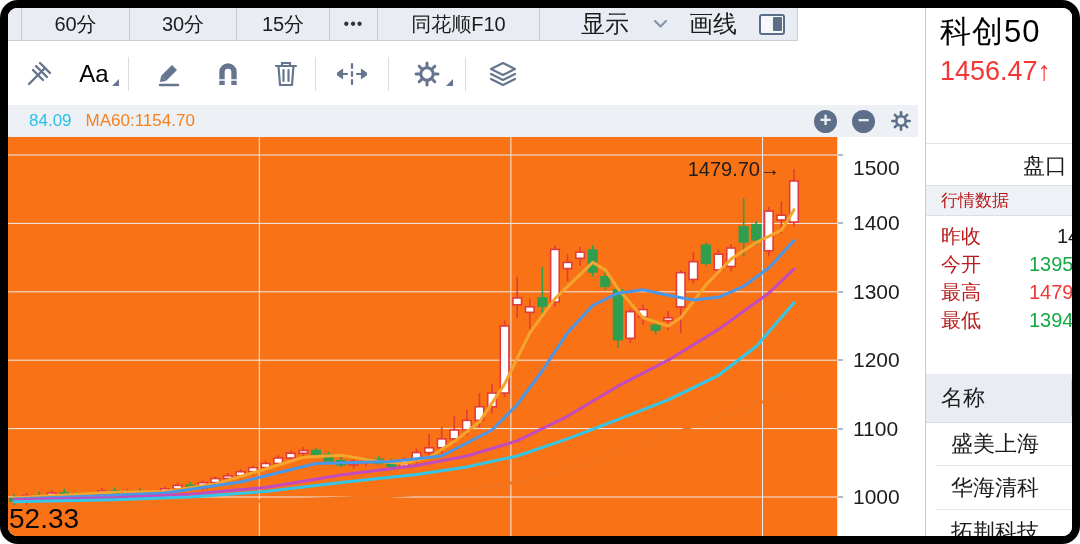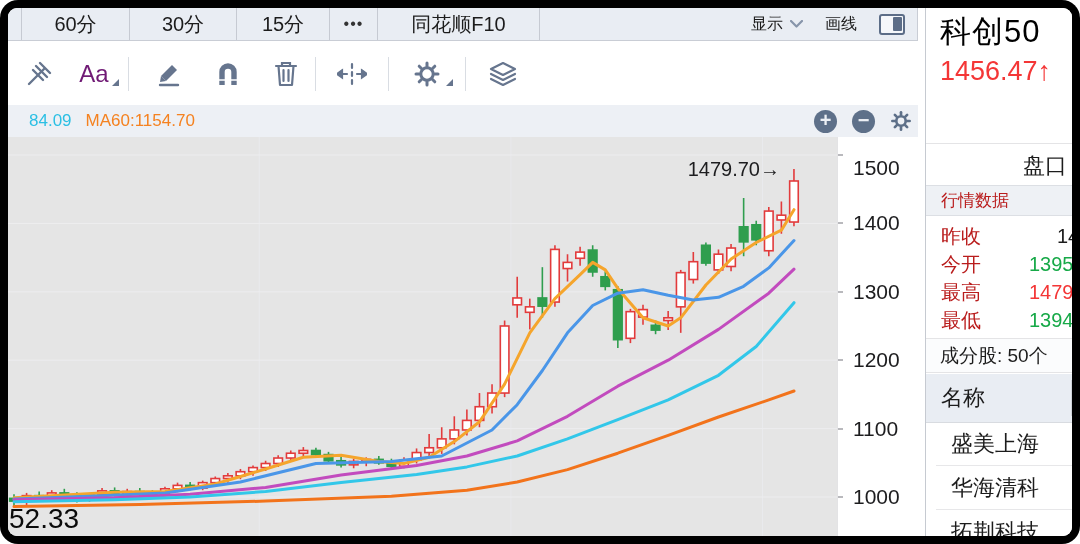--- a/index.html
+++ b/index.html
@@ -1,56 +1,56 @@
 <!DOCTYPE html>
 <html><head>
 <meta charset="utf-8">
 <style>
   * { margin:0; padding:0; box-sizing:border-box; }
   html,body { width:1080px; height:544px; background:#fff; font-family:"Liberation Sans","DejaVu Sans",sans-serif; }
   .device { position:absolute; left:0; top:0; width:1080px; height:544px; background:#000; border-radius:18px; overflow:hidden; }
   .screen { position:absolute; left:8px; top:8px; width:1064px; height:528px; background:#fff; border-radius:9px; overflow:hidden; }
 
   
-  .tabbar { position:absolute; left:0; top:0; width:910px; height:33px; background:#e9edf3;
+  .tabbar { position:absolute; left:0; top:0; width:790px; height:33px; background:#e9edf3;
             border-bottom:1px solid #c9cdd5; border-right:1px solid #c9cdd5; display:flex; align-items:stretch; }
   .tab { display:flex; align-items:center; justify-content:center; font-size:20px; color:#1c1c1c;
          border-right:1px solid #c6cad2; cursor:default; }
   .tab.sliver { width:14px; }
   .tab.t-60 { width:108px; } .tab.t-30 { width:107px; } .tab.t-15 { width:93px; }
   .tab.t-more { width:48px; font-size:16px; letter-spacing:1px; color:#333; }
   .tab.t-f10 { width:162px; }
   .tabbar-spacer { flex:1; }
   .tabbar-right { display:flex; align-items:center; gap:22px; padding-right:12px; }
-  .tb-text { font-size:16px; color:#1c1c1c; display:flex; align-items:center; gap:7px; }
+  .tb-text { font-size:24px; color:#1c1c1c; display:flex; align-items:center; gap:25px; }
   .chev { width:13px; height:8px; }
   .panel-toggle { width:26px; height:21px; border:2.5px solid #5c6d87; border-radius:3px; position:relative; background:#f5f7fa; }
   .panel-toggle .fillbar { position:absolute; top:1.5px; bottom:1.5px; right:1.5px; width:9px; background:#5c6d87; border-radius:1px; }
 
   
   .toolbar { position:absolute; left:0; top:34px; width:910px; height:63px; background:#fff; display:flex; align-items:center; }
   .tool { display:flex; align-items:center; justify-content:center; color:#66758e; position:relative; }
   .tool svg { display:block; }
-  .tool-aa { font-size:24px; color:#701a75; font-weight:400; }
+  .tool-aa { font-size:24px; color:#000000; font-weight:400; }
   .corner-tri { width:0; height:0; border-left:7px solid transparent; border-bottom:7px solid #66758e;
                 position:absolute; right:-10px; bottom:2px; transform:rotate(0deg); }
   .tool-sep { width:1px; height:34px; background:#d9dde3; }
 
   
   .mabar { position:absolute; left:0; top:97px; width:910px; height:32px; background:#edf0f5; display:flex; align-items:center; }
   .ma-text { font-size:17px; white-space:nowrap; }
   .ma-cyan { color:#2bbfe4; margin-left:1px;padding-left:20px; }
   .ma-orange { color:#f58220; margin-left:14px; }
   .mabar-right { position:absolute; right:4px; top:0; height:32px; display:flex; align-items:center; gap:15px; padding-right:2px; }
   .zoom-btn { width:23px; height:23px; border-radius:50%; background:#5e7089; color:#edf0f5; font-size:20px; font-weight:bold;
               display:flex; align-items:center; justify-content:center; line-height:1; }
   .zoom-btn span { position:relative; top:-1px; }
 
   
-  .chartwrap { position:absolute; left:0; top:129px; width:829px; height:399px; background:#e5e5e5; overflow:hidden; }
+  .chartwrap { position:absolute; left:0; top:129px; width:829px; height:399px; background:#f97316; overflow:hidden; }
   .yaxis { position:absolute; left:829px; top:129px; width:88px; height:399px; background:#fff; border-left:1px solid #e3e3e5; }
   .ytick { position:absolute; left:15px; font-size:21px; color:#1d1d1f; height:26px; line-height:26px; }
   .ytick-mark { position:absolute; left:0; width:5px; height:2px; background:#b9b9bd; }
 
   
   .qpanel { position:absolute; left:917px; top:0; width:147px; height:528px; background:#fff; border-left:1px solid #c6cad1; }
   .q-title { position:absolute; left:14px; top:3px; font-size:31px; color:#000; font-weight:500; letter-spacing:1px; white-space:nowrap; }
   .q-price { position:absolute; left:14px; top:48px; font-size:27px; font-weight:500; color:#f43636; white-space:nowrap; }
   .q-watch { position:absolute; left:13px; top:90px; width:99px; height:31px; background:#cde3fa; border-radius:5px;
              color:#3f97f2; font-size:20px; display:flex; align-items:center; justify-content:center; white-space:nowrap; }
@@ -392,21 +392,20 @@
       </div>
       <div class="q-row" style="top:270px;">
         <span class="lbl">最高</span>
         <span class="val red">1479</span>
       </div>
       <div class="q-row" style="top:298px;">
         <span class="lbl">最低</span>
         <span class="val green">1394</span>
       </div>
 
-      <div class="q-const">成分股: 50个</div>
       <div class="q-namehdr">
         <span>名称</span>
         <div class="coldiv"></div>
       </div>
       <div class="q-stock" style="top:415px;">盛美上海</div>
       <div class="q-stock" style="top:459px;">华海清科</div>
       <div class="q-stock" style="top:503px;">拓荆科技</div>
     </div>
 
   </div>

